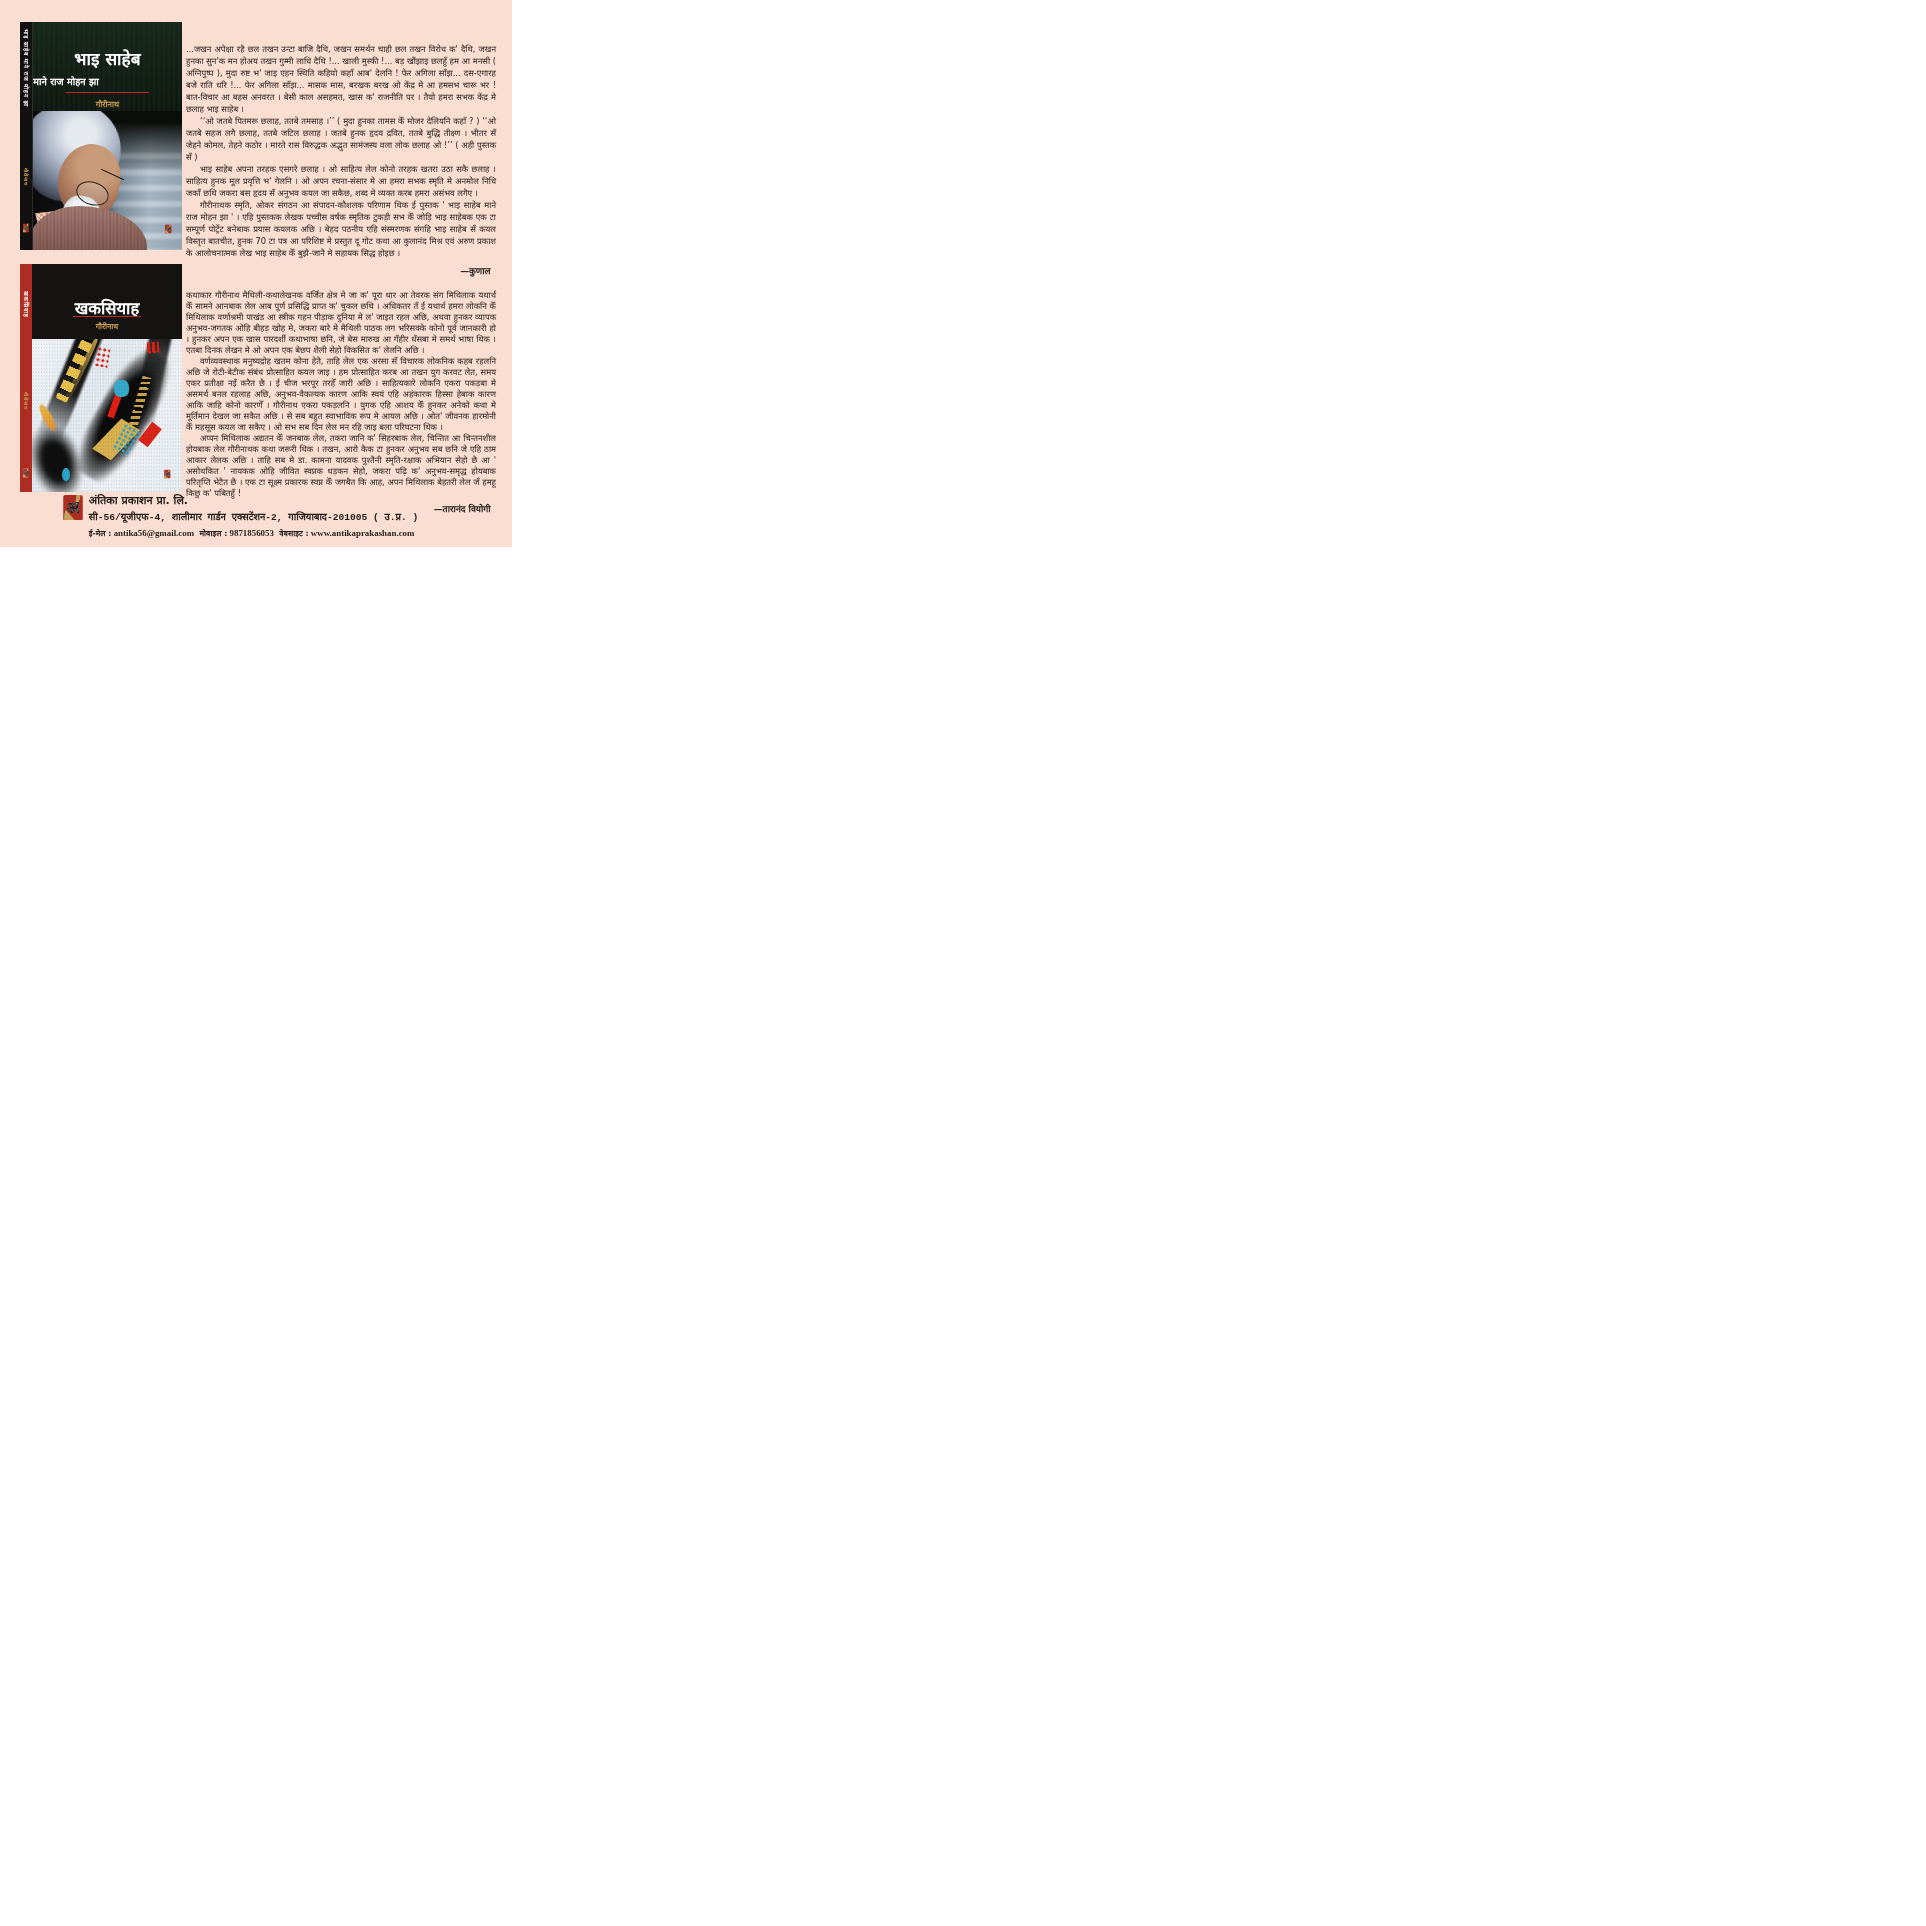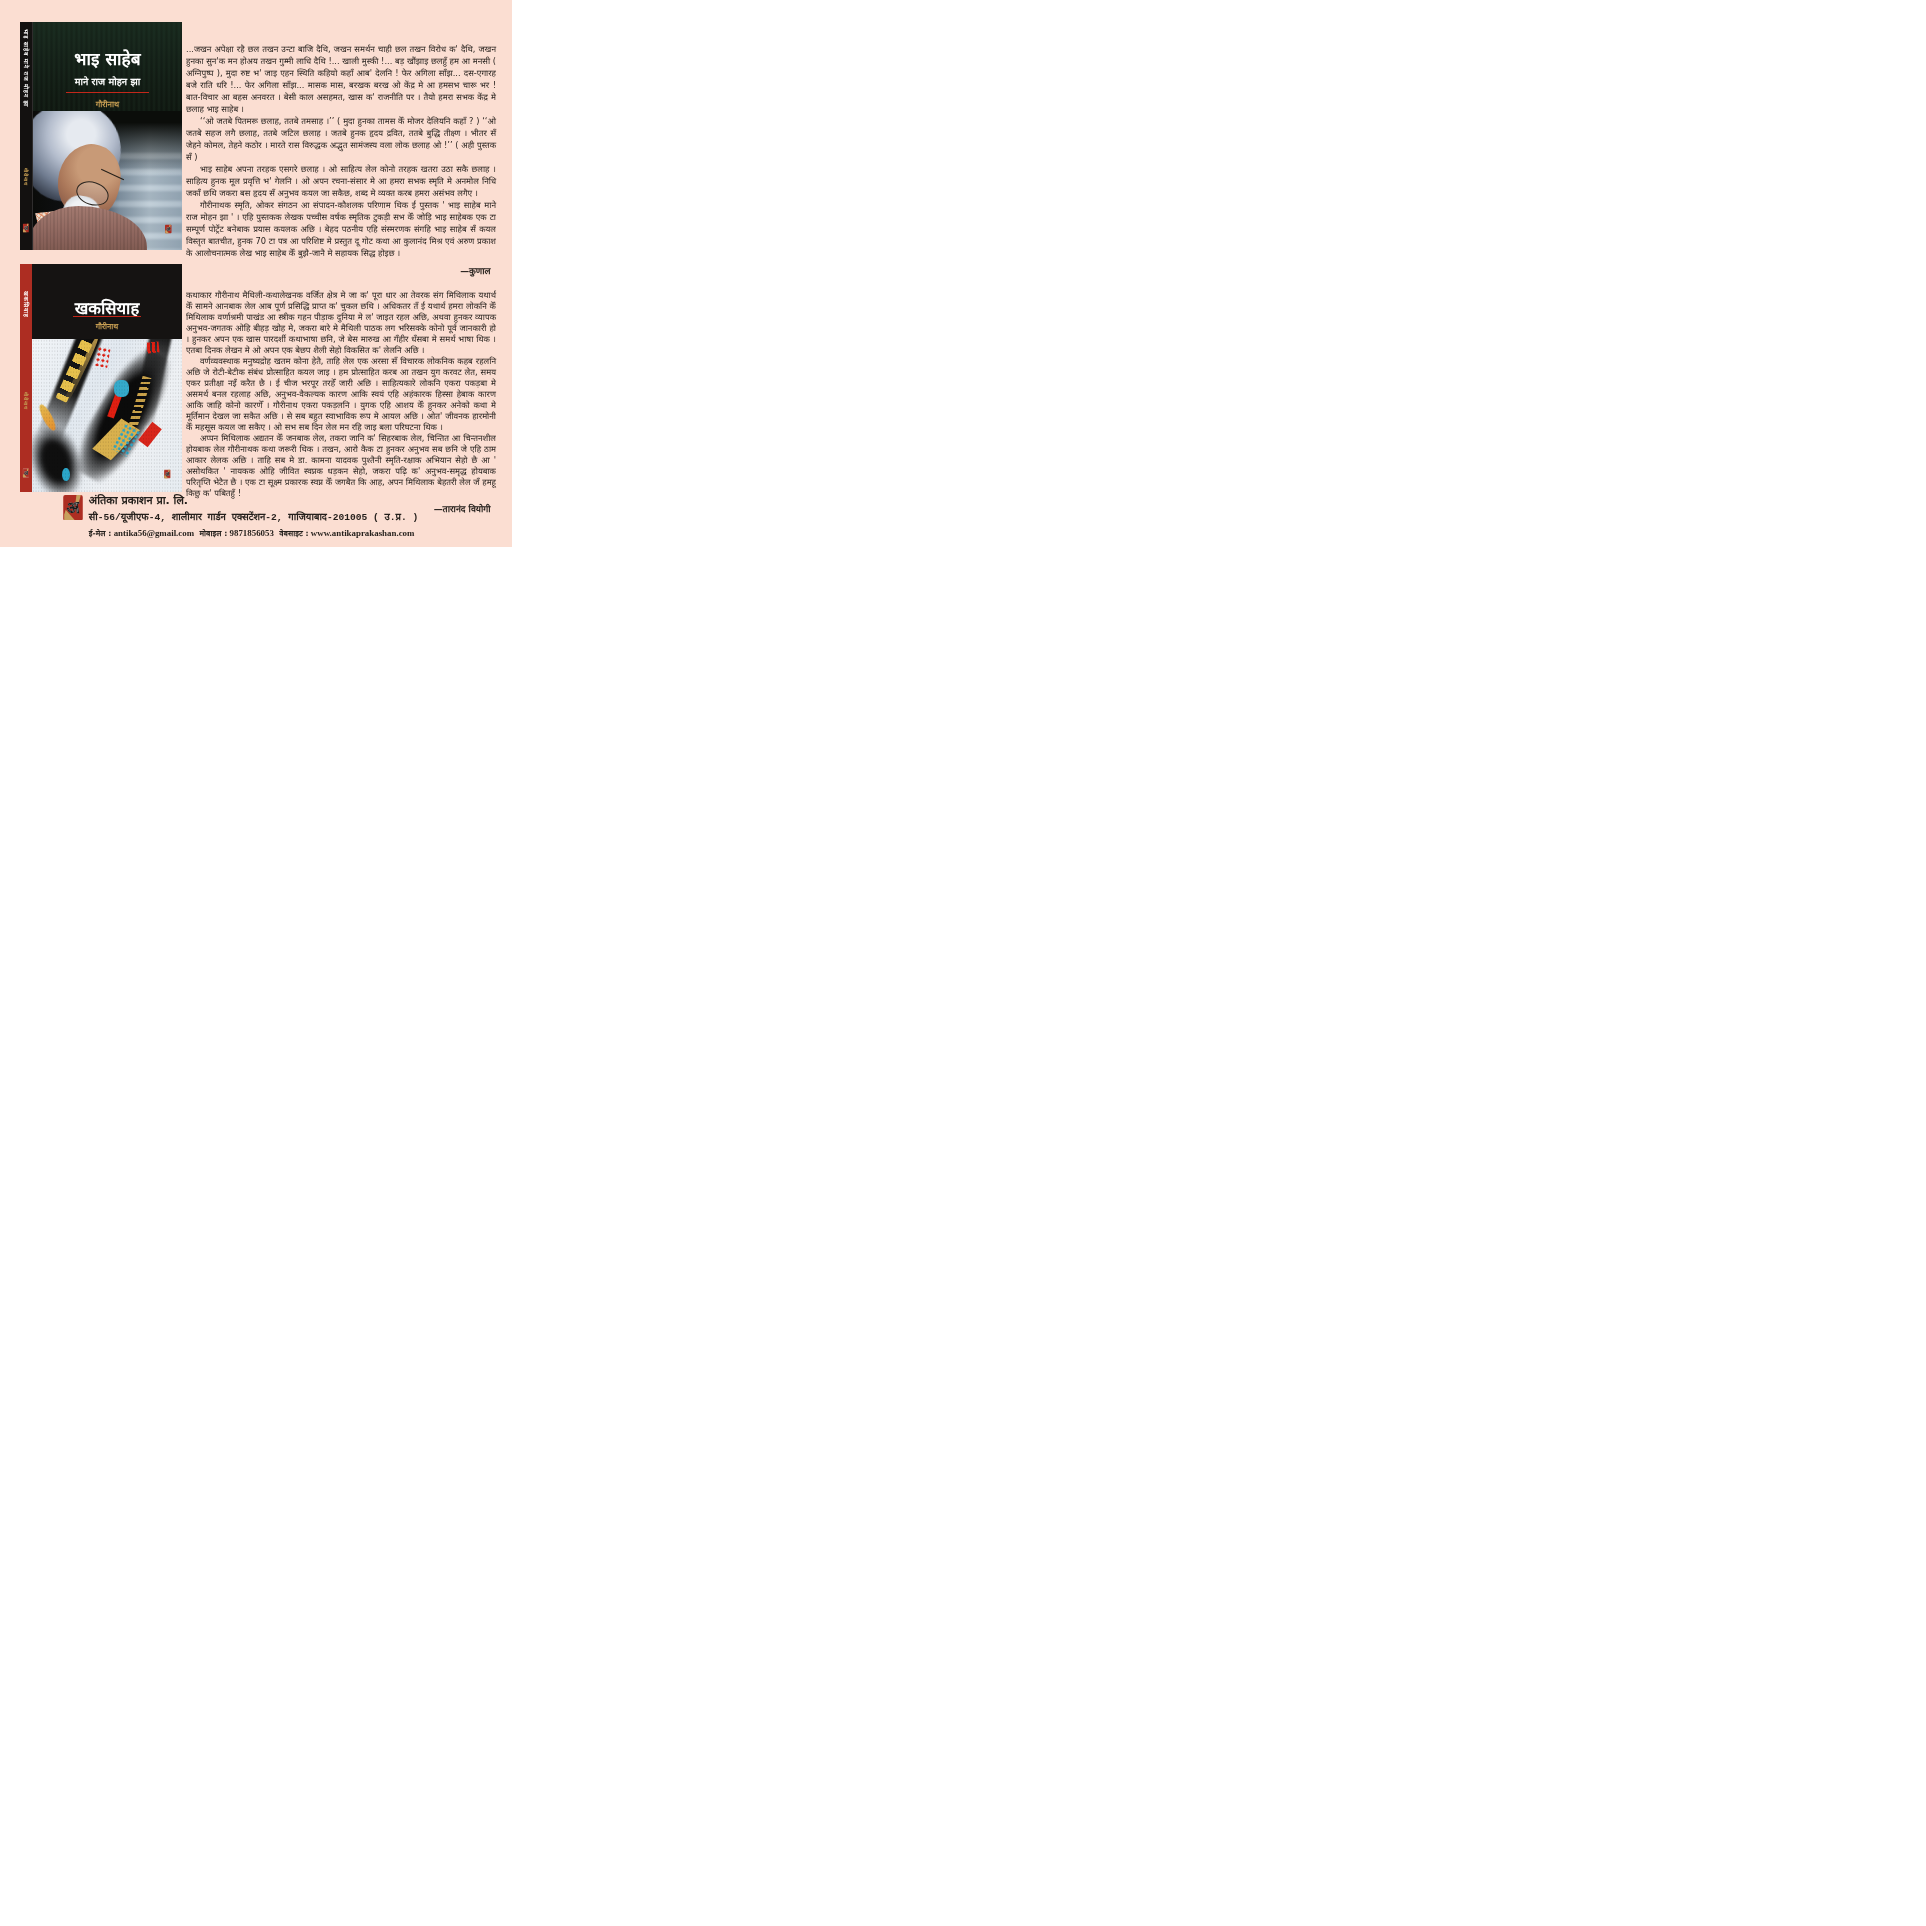--- a/index.html
+++ b/index.html
@@ -23,21 +23,21 @@
 
   .cover{position:relative;flex:1;height:100%;overflow:hidden;}
   .cover1{background:linear-gradient(180deg,#16241b 0%,#101711 28%,#0b0d0a 55%,#0a0b09 100%);}
   .cover1::before{content:'';position:absolute;left:0;right:0;top:0;height:42%;
       background:repeating-linear-gradient(90deg,rgba(52,96,66,.25) 0 1.9px,rgba(0,0,0,0) 1.9px 5px);
       filter:blur(0.8px);}
   .cover2{background:#151312;}
 
   .c-title{position:absolute;width:100%;text-align:center;color:#fff;font-weight:bold;}
   .c1-title{top:25px;font-size:17.3px;}
-  .c1-subtitle{position:absolute;top:53px;width:100%;text-align:center;color:#fff;
+  .c1-subtitle{position:absolute;top:53px;width:100%;color:#fff;
       font-size:9.6px;font-weight:bold;}
   .rule{position:absolute;left:22%;width:56%;height:1.2px;background:#c3271a;}
   .rule1{top:70px;}
   .c-author{position:absolute;width:100%;text-align:center;color:#c49c52;font-weight:bold;}
   .c1-author{top:76px;font-size:8px;}
   .c2-title{top:32px;font-size:16.6px;}
   .rule2{top:52px;left:27%;width:46%;}
   .c2-author{top:57px;font-size:7.7px;}
 
   

